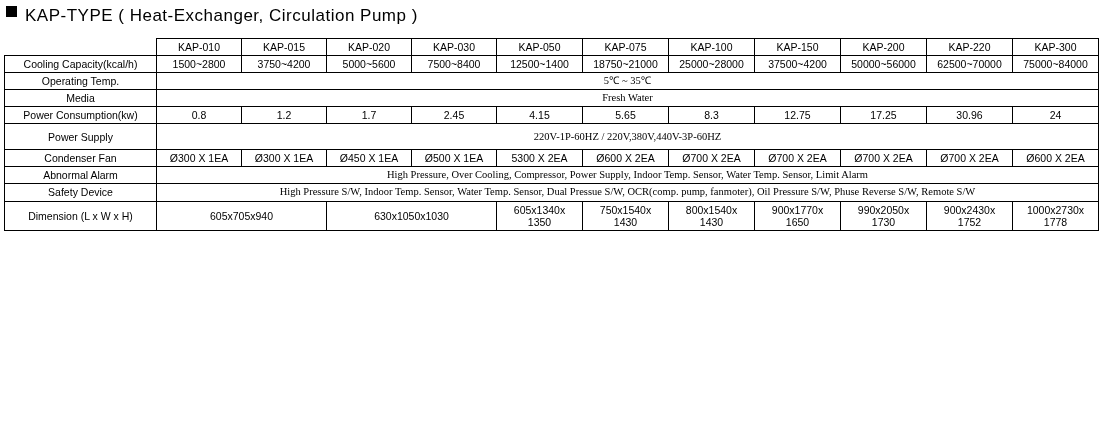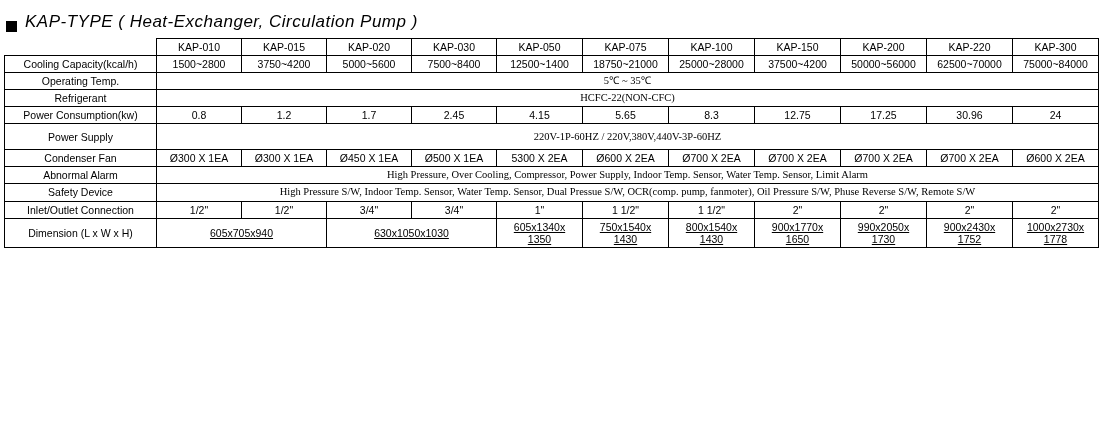--- a/index.html
+++ b/index.html
@@ -13,24 +13,23 @@
     font-family: "Liberation Sans", sans-serif;
     color: #000000;
     overflow: hidden;
   }
   .page {
     width: 1100px;
     position: relative;
   }
   .title-row {
     display: flex;
-    align-items: flex-end;
+    align-items: flex-start;
     padding: 6px 0 6px 6px;
     height: 26px;
-    font-style: italic;
   }
   .title-marker {
     width: 11px;
     height: 11px;
     background: #000000;
     margin-right: 8px;
     flex: 0 0 auto;
   }
   .title-text {
     font-size: 17px;
@@ -67,21 +66,20 @@
   .wide {
     font-size: 11px;
     font-family: Liberation Serif, serif;
   }
   .tall {
     height: 26px;
   }
   .dim-cell {
     font-size: 10.5px;
     line-height: 1.25;
-    text-decoration: underline;
   }
 </style>
 </head>
 <body>
 
 <div class="page">
 
   <div class="title-row">
     <span class="title-marker"></span>
     <span class="title-text">KAP-TYPE ( Heat-Exchanger, Circulation Pump )</span>
@@ -133,25 +131,25 @@
         <td>50000~56000</td>
         <td>62500~70000</td>
         <td>75000~84000</td>
       </tr>
 
       <tr>
         <td class="rowhead">Operating Temp.</td>
         <td class="wide" colspan="11">5℃ ~ 35℃</td>
       </tr>
 
-
-      <tr>
-        <td class="rowhead">Refrigerant</td>
-        <td class="wide" colspan="11">HCFC-22(NON-CFC)</td>
-      </tr>
+      <tr>
+        <td class="rowhead">Media</td>
+        <td class="wide" colspan="11">Fresh Water</td>
+      </tr>
+
 
       <tr>
         <td class="rowhead">Power Consumption(kw)</td>
         <td>0.8</td>
         <td>1.2</td>
         <td>1.7</td>
         <td>2.45</td>
         <td>4.15</td>
         <td>5.65</td>
         <td>8.3</td>
@@ -186,34 +184,20 @@
         <td class="rowhead">Abnormal Alarm</td>
         <td class="wide" colspan="11">High Pressure, Over Cooling, Compressor, Power Supply, Indoor Temp. Sensor, Water Temp. Sensor, Limit Alarm</td>
       </tr>
 
       <tr>
         <td class="rowhead">Safety Device</td>
         <td class="wide" colspan="11">High Pressure S/W, Indoor Temp. Sensor, Water Temp. Sensor, Dual Pressue S/W, OCR(comp. pump, fanmoter), Oil Pressure S/W, Phuse Reverse S/W, Remote S/W</td>
       </tr>
 
 
-      <tr>
-        <td class="rowhead">Inlet/Outlet Connection</td>
-        <td>1/2"</td>
-        <td>1/2"</td>
-        <td>3/4"</td>
-        <td>3/4"</td>
-        <td>1"</td>
-        <td>1 1/2"</td>
-        <td>1 1/2"</td>
-        <td>2"</td>
-        <td>2"</td>
-        <td>2"</td>
-        <td>2"</td>
-      </tr>
 
       <tr class="tall">
         <td class="rowhead">Dimension (L x W x H)</td>
         <td class="dim-cell" colspan="2">605x705x940</td>
         <td class="dim-cell" colspan="2">630x1050x1030</td>
         <td class="dim-cell">605x1340x<br>1350</td>
         <td class="dim-cell">750x1540x<br>1430</td>
         <td class="dim-cell">800x1540x<br>1430</td>
         <td class="dim-cell">900x1770x<br>1650</td>
         <td class="dim-cell">990x2050x<br>1730</td>

